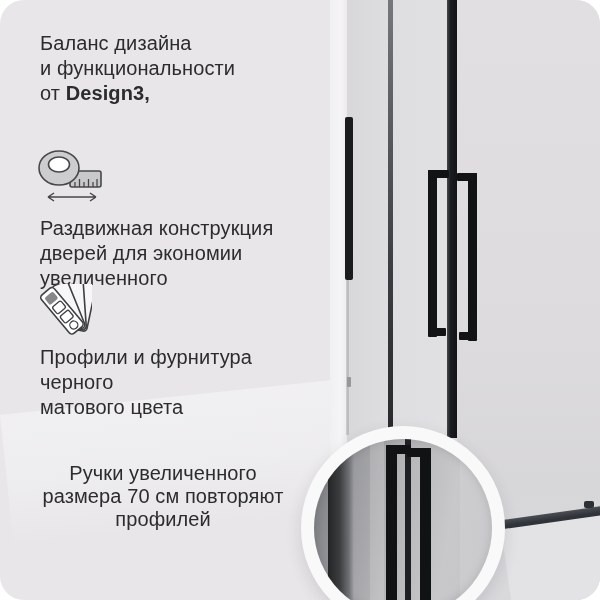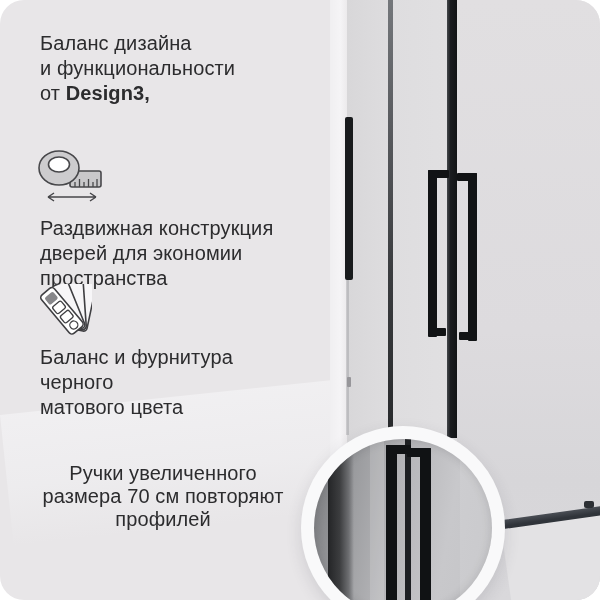--- a/index.html
+++ b/index.html
@@ -122,21 +122,21 @@
       <path d="M37 41v-5 M41.5 41v-8 M46 41v-5 M50.5 41v-8 M55 41v-5 M59 41v-8" stroke="#47474a" stroke-width="1.3" fill="none"></path>
       <ellipse cx="21" cy="22" rx="20" ry="17" fill="#cdccce" stroke="#47474a" stroke-width="1.6"></ellipse>
       <ellipse cx="21" cy="18.5" rx="10.5" ry="7.5" fill="#ffffff" stroke="#47474a" stroke-width="1.6"></ellipse>
       <path d="M10 51 h48 M10 51 l6 -4 M10 51 l6 4 M58 51 l-6 -4 M58 51 l-6 4" stroke="#47474a" stroke-width="1.5" fill="none"></path>
     </svg>
   </div>
 
   <div class="abs tblock t-sliding">
     <div>Раздвижная конструкция</div>
     <div>дверей для экономии</div>
-    <div>пространства</div>
+    <div>увеличенного</div>
   </div>
 
   <div class="abs icon-box" style="left:36px;top:284px;">
     <svg width="56" height="60" viewBox="0 0 56 60">
       <g stroke="#3f3f42" stroke-width="1.6" fill="#f7f6f8">
         <g transform="rotate(12 42 46)">
             <rect x="33.5" y="-4" width="17" height="50" rx="3.5"></rect>
           </g>
         <g transform="rotate(-4 42 46)">
             <rect x="33.5" y="-4" width="17" height="50" rx="3.5"></rect>
@@ -149,21 +149,21 @@
           <rect x="36.5" y="0" width="11" height="9" rx="2" fill="#87878a" stroke="none"></rect>
           <rect x="36.5" y="12" width="11" height="9" rx="2" fill="#ffffff" stroke-width="1.3"></rect>
           <rect x="36.5" y="24" width="11" height="9" rx="2" fill="#ffffff" stroke-width="1.3"></rect>
           <circle cx="42" cy="39.5" r="4" fill="#ffffff" stroke-width="1.3"></circle>
         </g>
       </g>
     </svg>
   </div>
 
   <div class="abs tblock t-finish">
-    <div>Баланс и фурнитура</div>
+    <div>Профили и фурнитура</div>
     <div>черного</div>
     <div>матового цвета</div>
   </div>
 
   <div class="abs tblock t-handles">
     <div>Ручки увеличенного</div>
     <div>размера 70 см повторяют</div>
     <div>профилей</div>
   </div>
 

